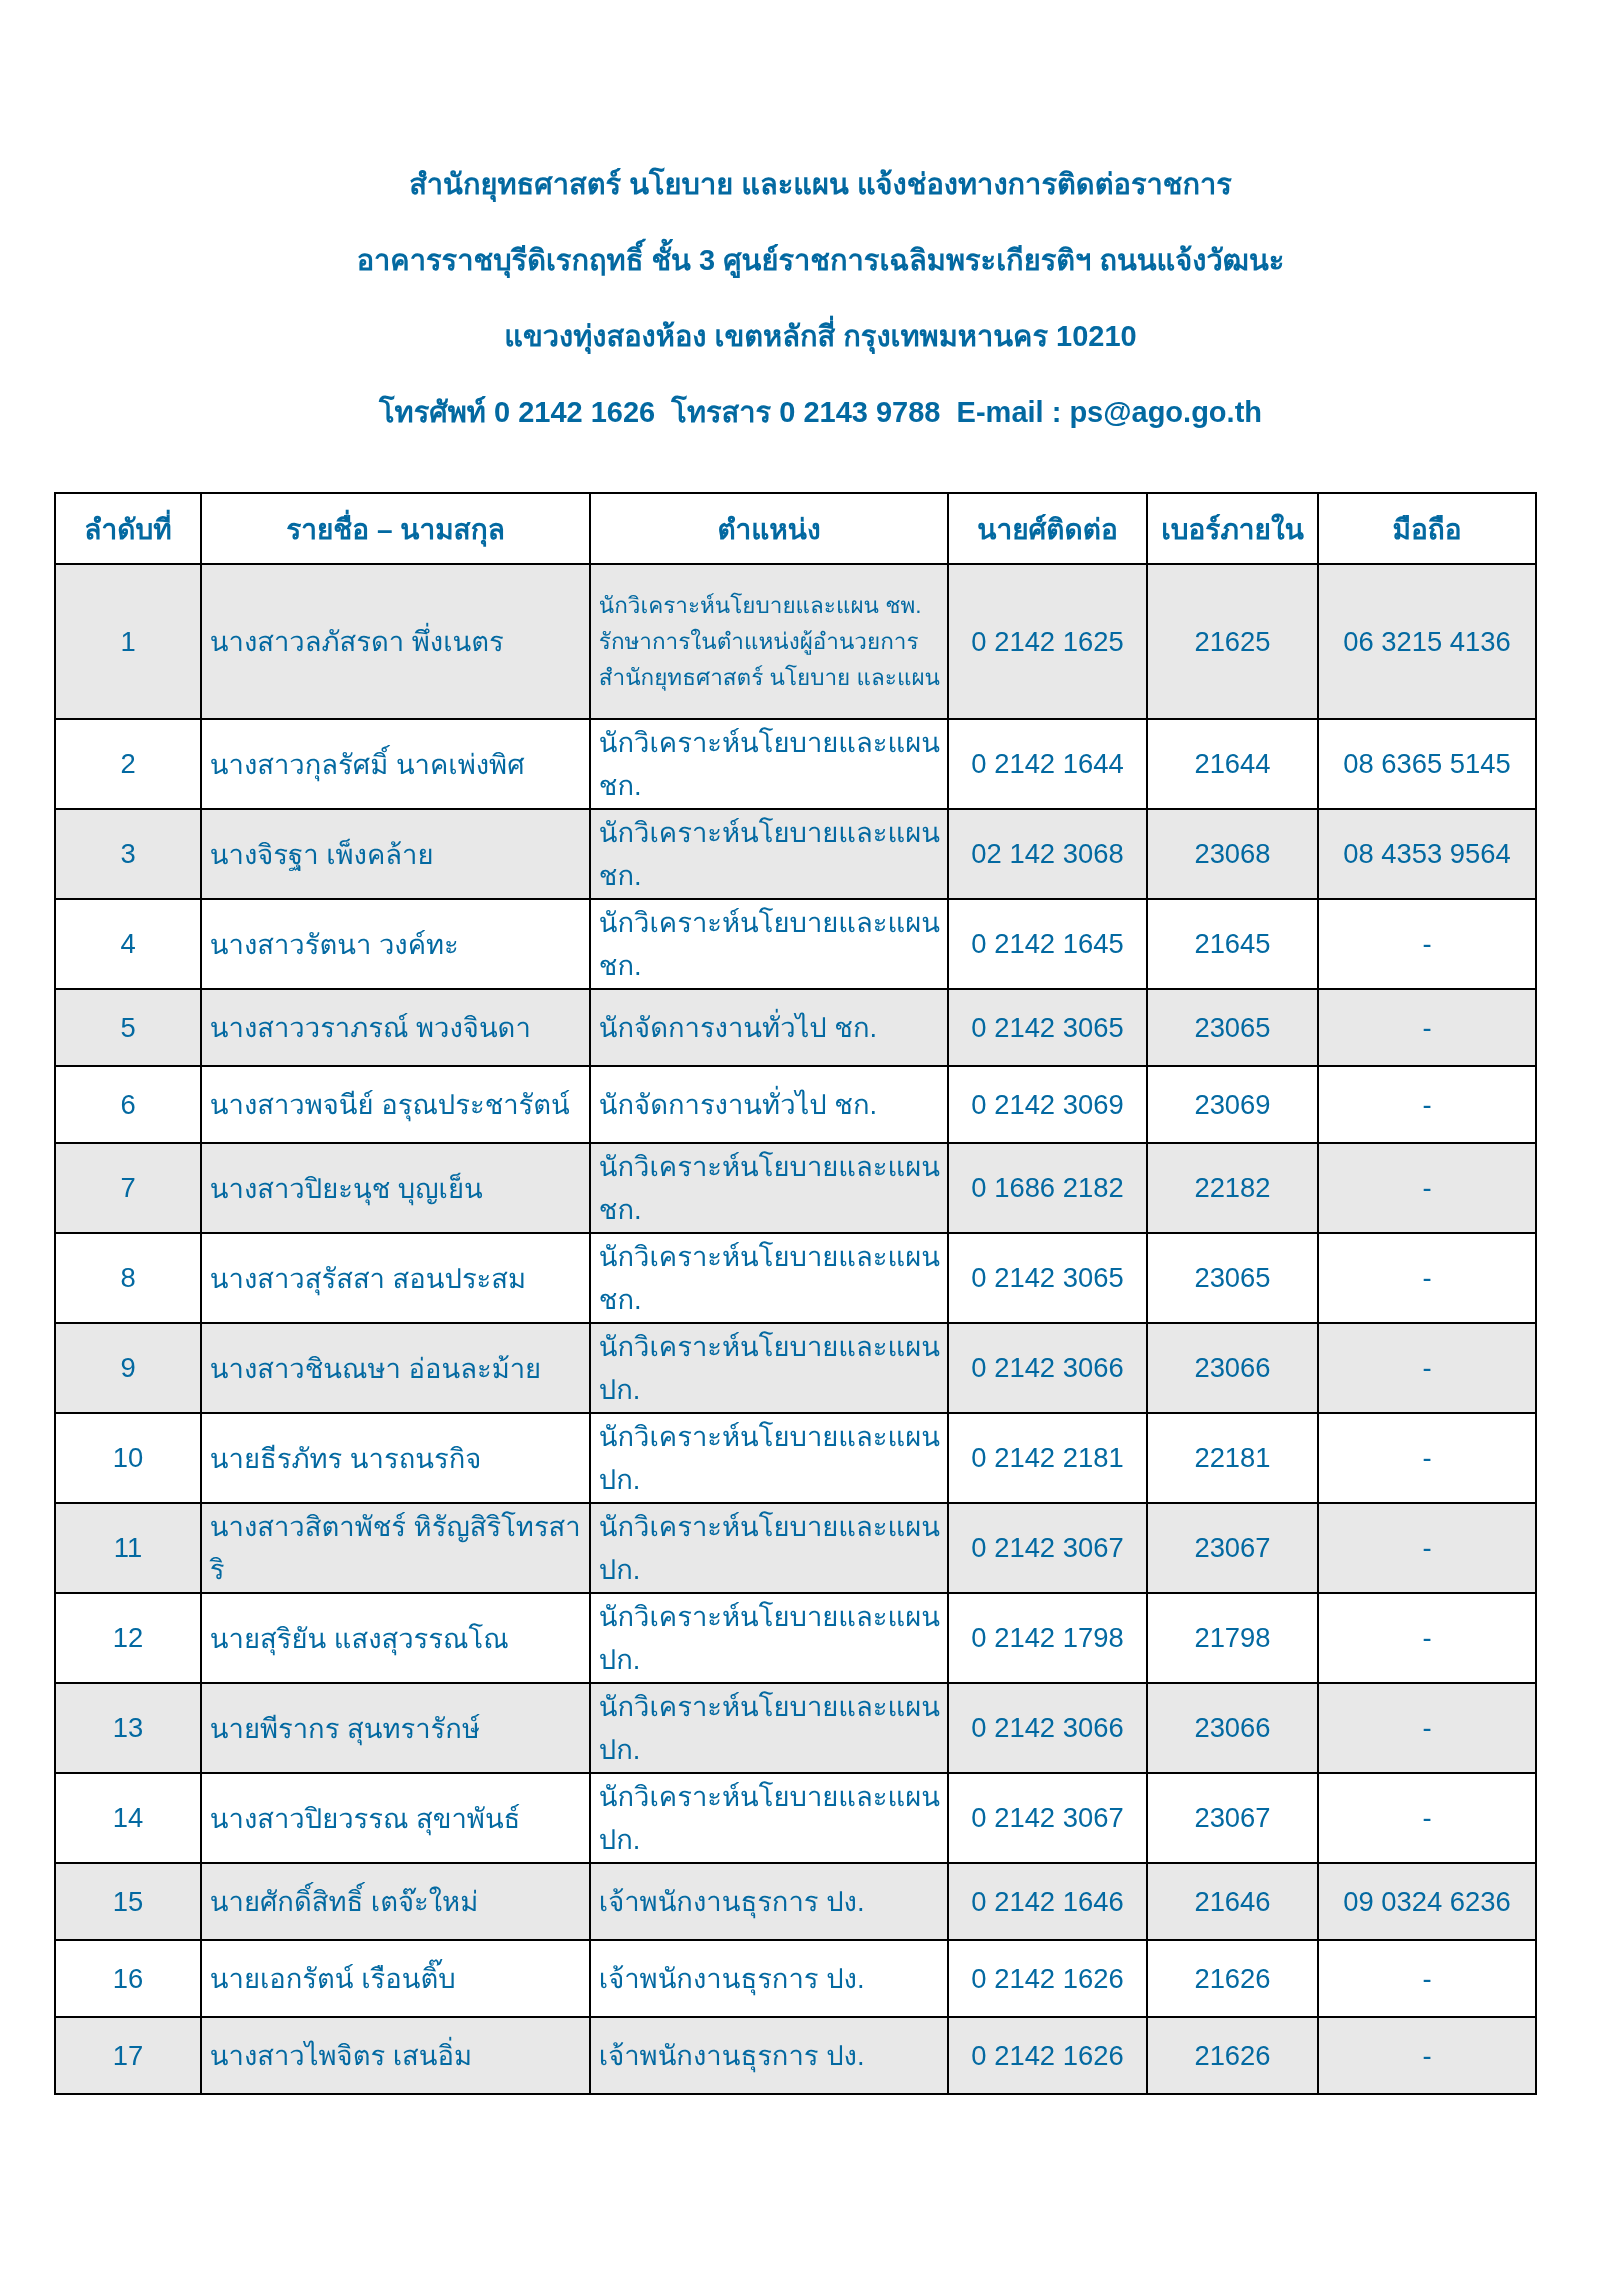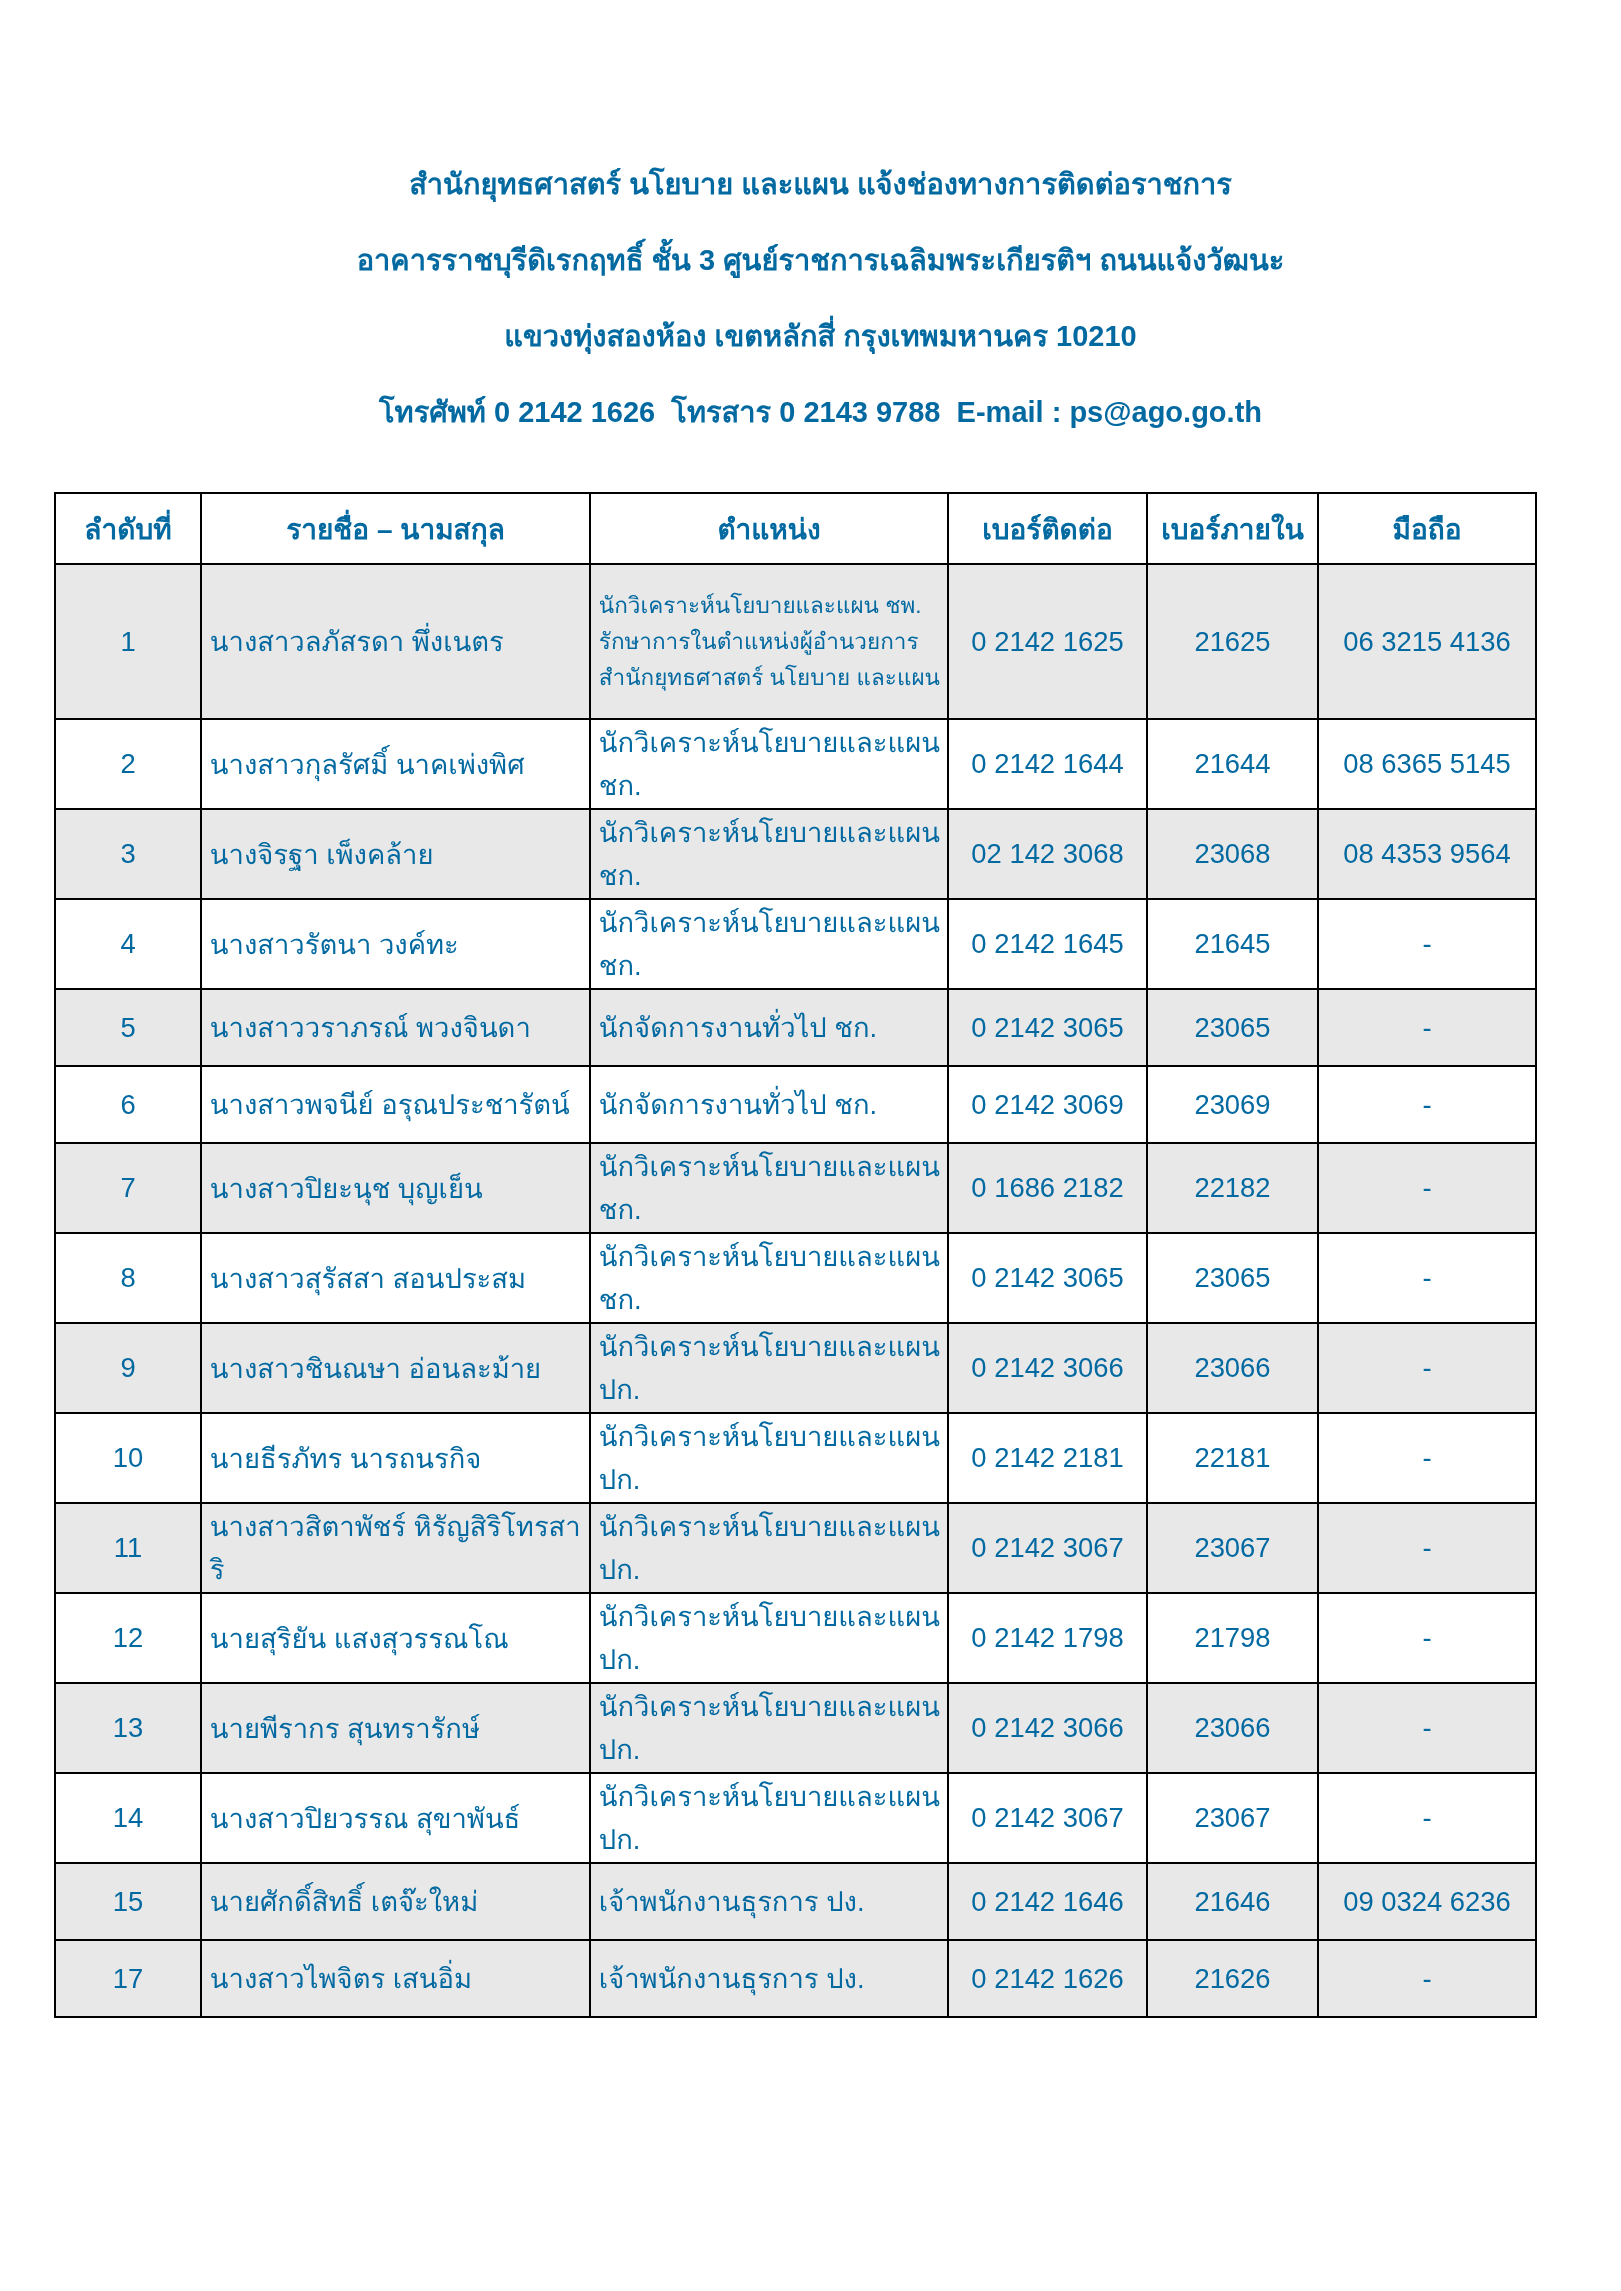--- a/index.html
+++ b/index.html
@@ -78,21 +78,21 @@
       <col style="width:358px">
       <col style="width:199px">
       <col style="width:171px">
       <col style="width:218px">
     </colgroup>
     <thead>
       <tr>
         <th>ลำดับที่</th>
         <th>รายชื่อ – นามสกุล</th>
         <th>ตำแหน่ง</th>
-        <th>เบอร์ติดต่อ</th>
+        <th>นายศ์ติดต่อ</th>
         <th>เบอร์ภายใน</th>
         <th>มือถือ</th>
       </tr>
     </thead>
     <tbody>
         <tr class="row-odd row-first">
           <td class="num">1</td>
           <td class="name">นางสาวลภัสรดา พึ่งเนตร</td>
           <td class="position multiline">นักวิเคราะห์นโยบายและแผน ชพ.
 รักษาการในตำแหน่งผู้อำนวยการ
@@ -206,20 +206,28 @@
           <td class="num">-</td>
         </tr>
         <tr class="row-odd">
           <td class="num">15</td>
           <td class="name">นายศักดิ์สิทธิ์ เตจ๊ะใหม่</td>
           <td class="position">เจ้าพนักงานธุรการ ปง.</td>
           <td class="num">0 2142 1646</td>
           <td class="num">21646</td>
           <td class="num">09 0324 6236</td>
         </tr>
+        <tr class="row-even">
+          <td class="num">16</td>
+          <td class="name">นายเอกรัตน์ เรือนติ๊บ</td>
+          <td class="position">เจ้าพนักงานธุรการ ปง.</td>
+          <td class="num">0 2142 1626</td>
+          <td class="num">21626</td>
+          <td class="num">-</td>
+        </tr>
         <tr class="row-odd">
           <td class="num">17</td>
           <td class="name">นางสาวไพจิตร เสนอิ่ม</td>
           <td class="position">เจ้าพนักงานธุรการ ปง.</td>
           <td class="num">0 2142 1626</td>
           <td class="num">21626</td>
           <td class="num">-</td>
         </tr>
       </tbody>
   </table>

